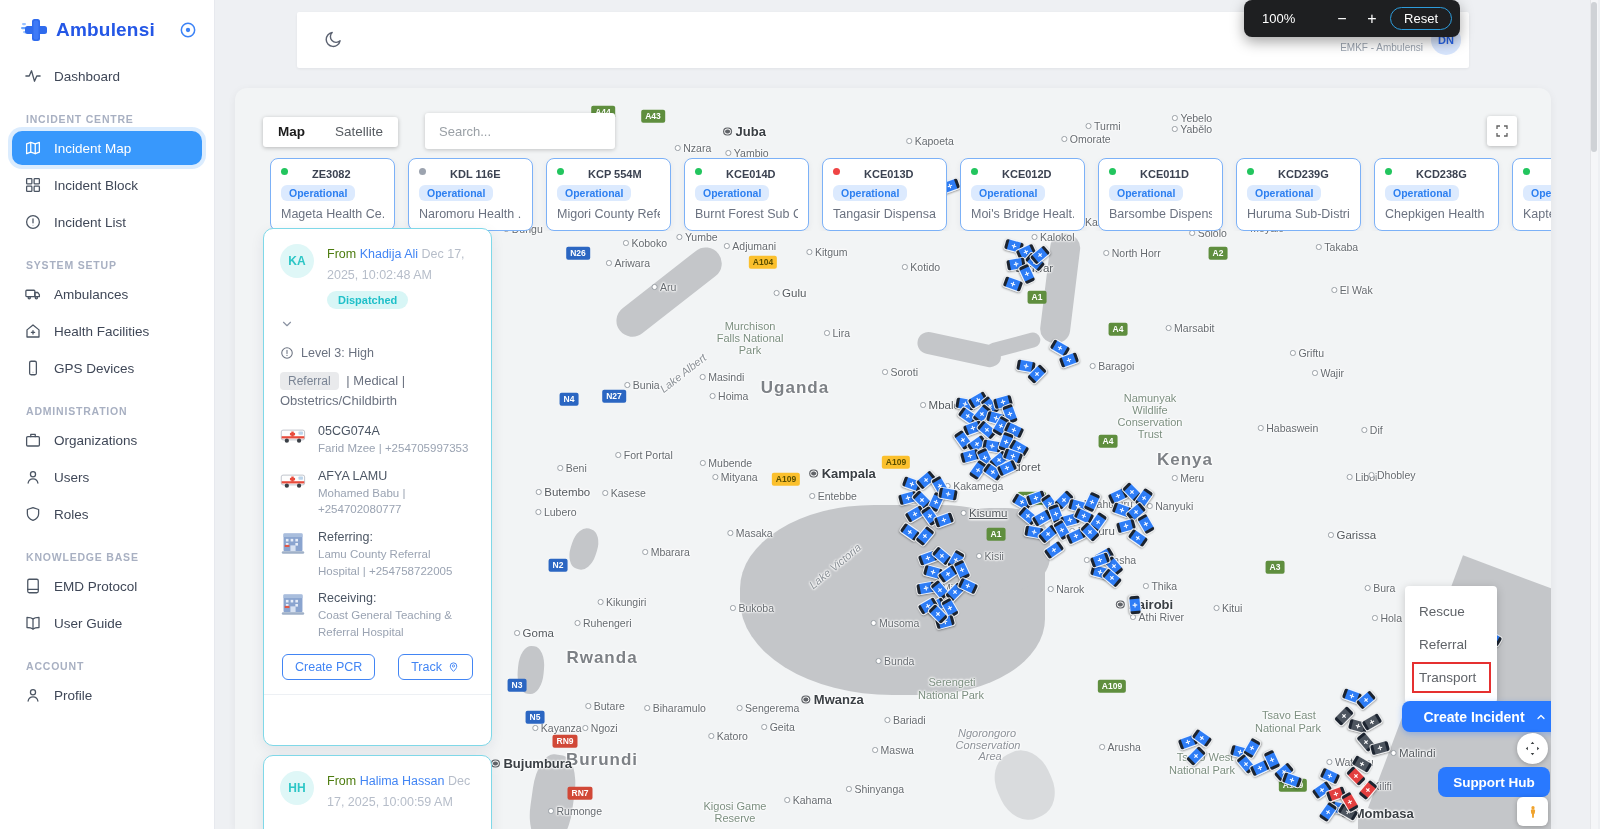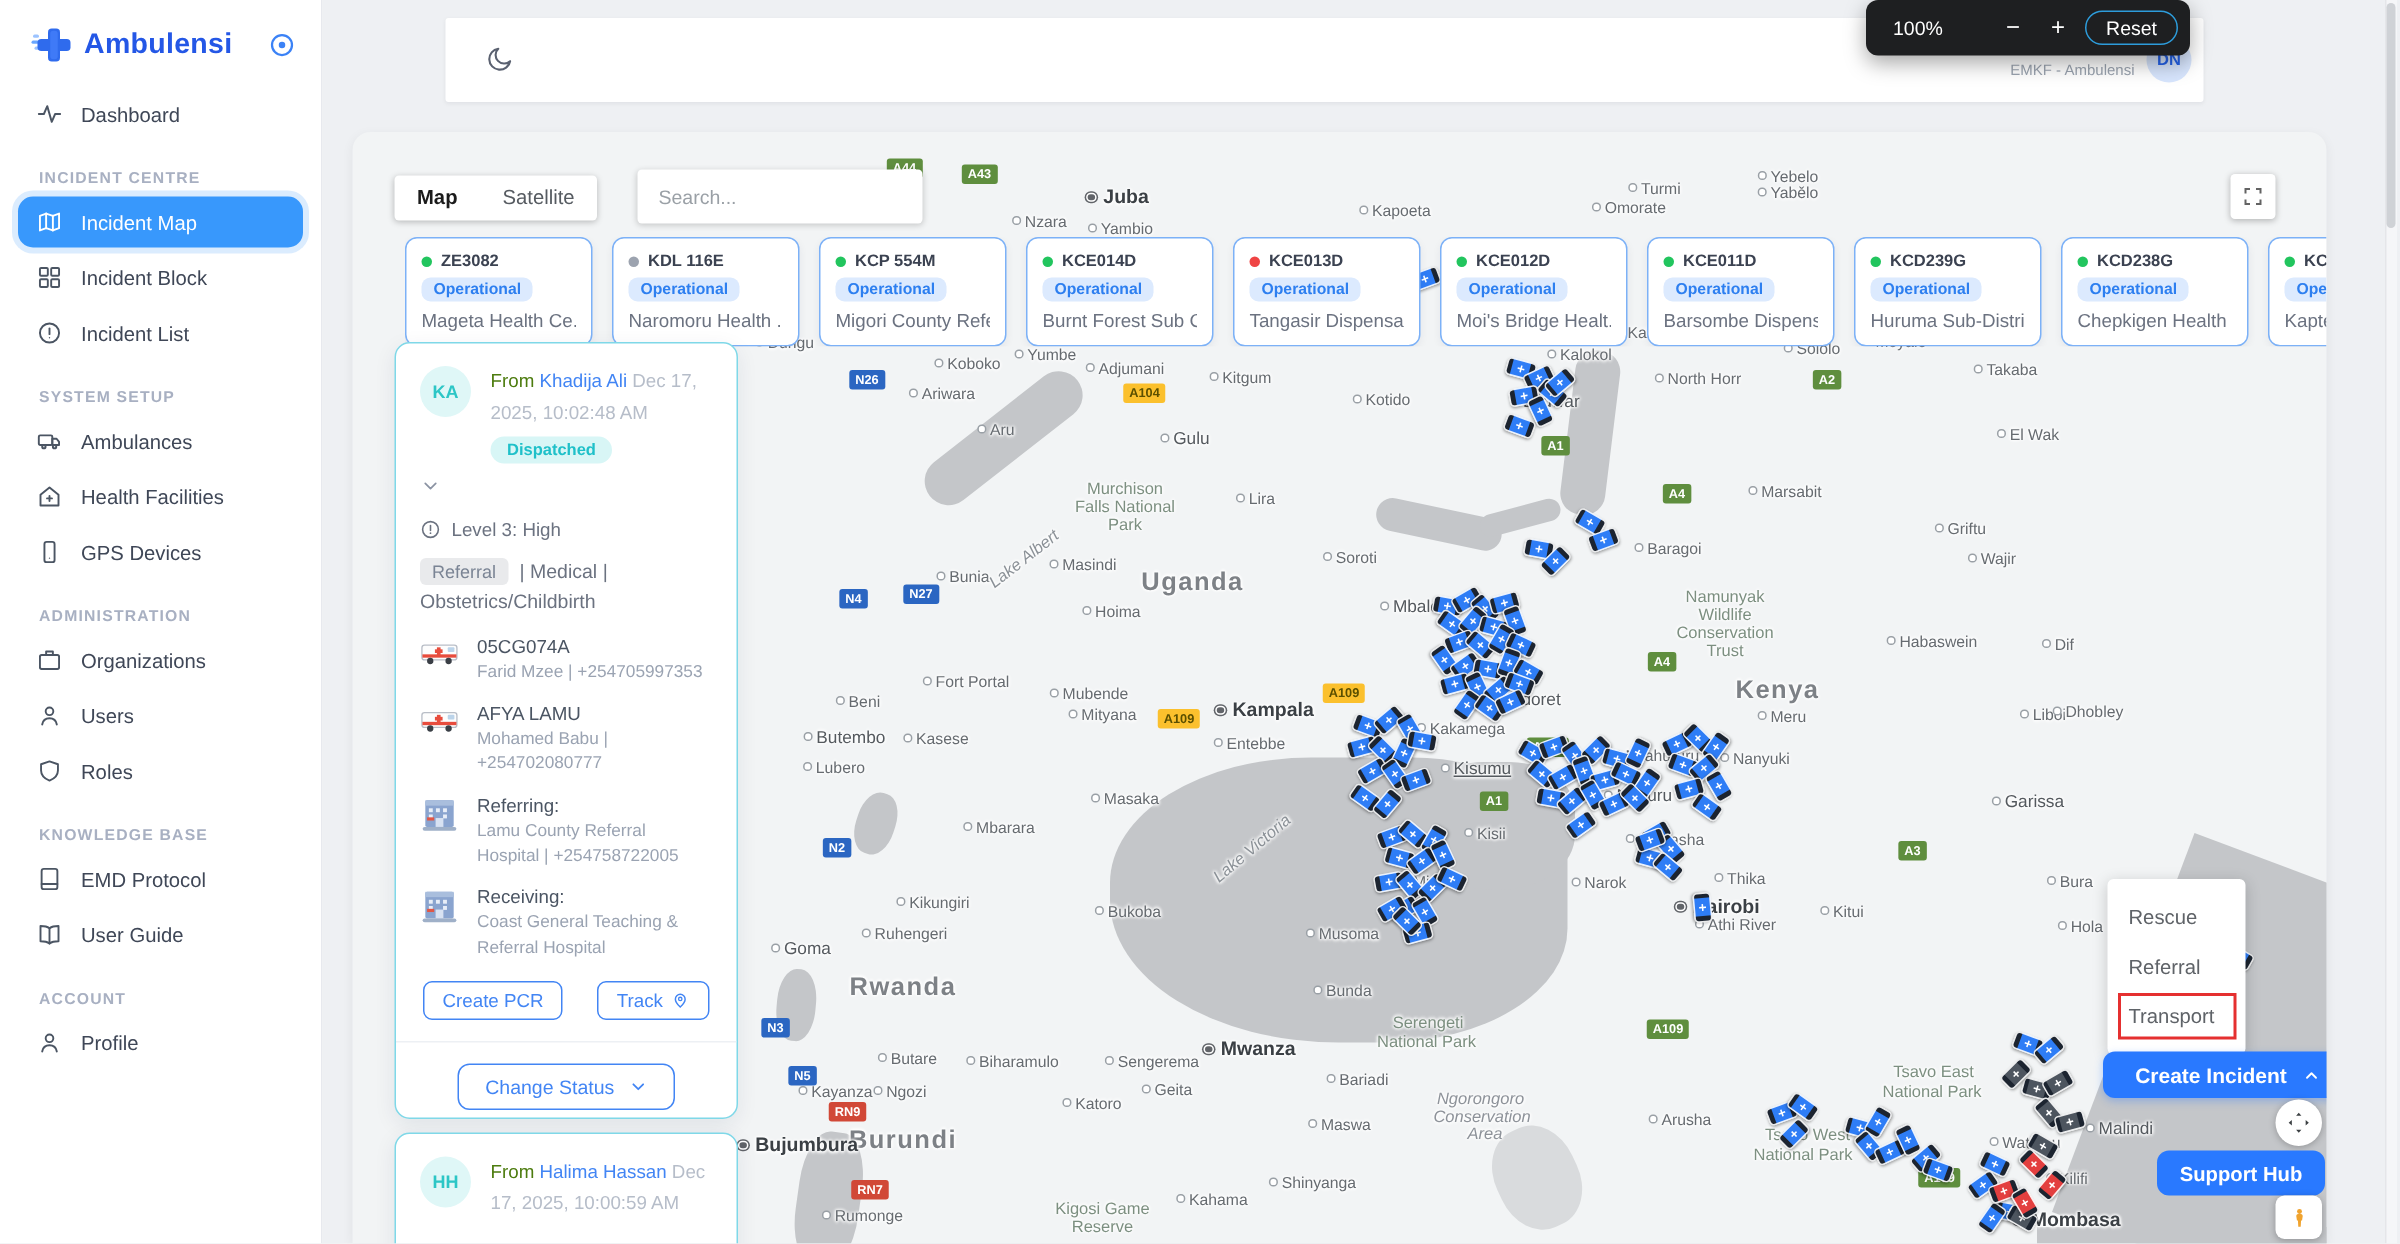--- a/index.html
+++ b/index.html
@@ -60,21 +60,21 @@
   .mapsat{position:absolute;left:28px;top:29px;height:30px;display:flex;background:#fff;border-radius:3px;box-shadow:0 1px 4px rgba(0,0,0,.25);z-index:6;overflow:hidden}
   .ms{padding:0 15px;line-height:30px;font-size:13.5px;color:#565b61;cursor:pointer}
   .ms.on{font-weight:700;color:#1b1b1b}
   .msearch{position:absolute;left:190px;top:25px;width:190px;height:36px;background:#fff;border:0;border-radius:3px;box-shadow:0 1px 4px rgba(0,0,0,.2);padding:0 14px;font-size:13px;color:#333;z-index:6;outline:none;font-family:inherit}
   .msearch::placeholder{color:#9aa0a6}
   .fsbtn{position:absolute;right:34px;top:28px;width:30px;height:30px;background:#fff;border-radius:3px;box-shadow:0 1px 4px rgba(0,0,0,.25);display:flex;align-items:center;justify-content:center;z-index:6;cursor:pointer}
 
   
   #cards{position:absolute;left:35px;top:70px;right:0;display:flex;gap:13px;overflow:hidden;z-index:6}
   .fcard{flex:0 0 125px;width:125px;background:#fff;border:1px solid #7cb1f7;border-radius:8px;padding:9px 10px;box-shadow:0 2px 6px rgba(2,32,71,.06);cursor:pointer;overflow:hidden}
-  .fc-top{display:flex;align-items:center;gap:6px;white-space:nowrap}
+  .fc-top{display:flex;align-items:flex-start;gap:24px;white-space:nowrap}
   .dot{width:7px;height:7px;border-radius:50%;flex:0 0 7px}
   .dot.green{background:#22c55e}.dot.gray{background:#9ca3af}.dot.red{background:#ef4444}
   .plate{font-size:11px;font-weight:700;color:#3b4251}
   .fc-badge{display:inline-block;margin-top:5px;font-size:10.5px;font-weight:700;color:#2d7ff0;background:#dceafe;border-radius:6px;padding:2px 8px;white-space:nowrap}
   .fc-name{margin-top:6px;font-size:12.5px;color:#6b7280;white-space:nowrap;overflow:hidden}
 
   
   .ipanel{position:absolute;left:28px;width:229px;background:#fff;border:1px solid #7fd8e8;border-radius:10px;z-index:6;box-shadow:0 4px 14px rgba(2,32,71,.08);padding:15px 16px;overflow:hidden}
   .ip-head{display:flex}
   .ip-avatar{width:34px;height:34px;border-radius:50%;background:#dff7f7;color:#2cc6c6;font-weight:700;font-size:12px;display:flex;align-items:center;justify-content:center;flex:0 0 34px}
@@ -354,21 +354,21 @@
         <span class="lbl t" data-name="map-label" style="left: 935px; top: 418px;">Nanyuki</span>
         <span class="lbl t" data-name="map-label" style="left: 875px; top: 472px;">Naivasha</span>
         <span class="lbl c" data-name="map-label" style="left: 705px; top: 317px;">Mbale</span>
         <span class="lbl c" data-name="map-label" style="left: 555px; top: 205px;">Gulu</span>
         <span class="lbl t" data-name="map-label" style="left: 602px; top: 245px;">Lira</span>
         <span class="lbl t" data-name="map-label" style="left: 665px; top: 284px;">Soroti</span>
         <span class="lbl co" data-name="map-label" style="left: 560px; top: 300px;">Uganda</span>
         <span class="lbl cap" data-name="map-label" style="left: 608px; top: 385px;">Kampala</span>
         <span class="lbl t" data-name="map-label" style="left: 598px; top: 408px;">Entebbe</span>
         <span class="lbl t" data-name="map-label" style="left: 487px; top: 289px;">Masindi</span>
-        <span class="lbl t" data-name="map-label" style="left: 506px; top: 308px; margin-top: 12px;">Hoima</span>
+        <span class="lbl t" data-name="map-label" style="left: 494px; top: 308px;">Hoima</span>
         <span class="lbl t" data-name="map-label" style="left: 407px; top: 297px;">Bunia</span>
         <span class="lbl t" data-name="map-label" style="left: 409px; top: 367px;">Fort Portal</span>
         <span class="lbl t" data-name="map-label" style="left: 337px; top: 380px;">Beni</span>
         <span class="lbl t" data-name="map-label" style="left: 491px; top: 375px;">Mubende</span>
         <span class="lbl t" data-name="map-label" style="left: 500px; top: 389px;">Mityana</span>
         <span class="lbl c" data-name="map-label" style="left: 328px; top: 404px;">Butembo</span>
         <span class="lbl t" data-name="map-label" style="left: 389px; top: 405px;">Kasese</span>
         <span class="lbl t" data-name="map-label" style="left: 321px; top: 424px;">Lubero</span>
         <span class="lbl t" data-name="map-label" style="left: 515px; top: 445px;">Masaka</span>
         <span class="lbl t" data-name="map-label" style="left: 431px; top: 464px;">Mbarara</span>
@@ -794,30 +794,20 @@
             <span>Track</span>
           <span data-name="location-pin-icon" style="display:flex">
               <svg width="13" height="13" viewBox="0 0 24 24">
                 <path d="M12 21c-3.5-3.3-6-6.6-6-9.7A6 6 0 0 1 18 11.3c0 3.1-2.5 6.4-6 9.7z" stroke="#4285f4" stroke-width="1.8" fill="none"></path>
                 <circle cx="12" cy="11" r="2.1" stroke="#4285f4" stroke-width="1.6" fill="none"></circle>
               </svg>
             </span>
         </button>
       </div>
       <div class="ip-div" data-name="divider"></div>
-      <div class="ip-status">
-        <button class="btn-status" data-name="change-status-button">
-            <span>Change Status</span>
-          <span data-name="chevron-down-icon" style="display:flex">
-              <svg width="13" height="13" viewBox="0 0 24 24">
-                <polyline points="6 9 12 15 18 9" stroke="#4285f4" stroke-width="2.2" fill="none" stroke-linecap="round" stroke-linejoin="round"></polyline>
-              </svg>
-            </span>
-        </button>
-      </div>
     </div>
 
     <div class="ipanel" style="top:667px;height:170px" data-name="incident-panel-2">
       <div class="ip-head">
         <div class="ip-avatar" data-name="reporter-avatar">HH</div>
         <div class="ip-headtxt">
           <span class="ip-from" data-name="from-label">From</span>
           <span class="ip-name" data-name="reporter-name">Halima Hassan</span>
           <span class="ip-date" data-name="incident-date">Dec 17, 2025, 10:00:59 AM</span>
         </div>

